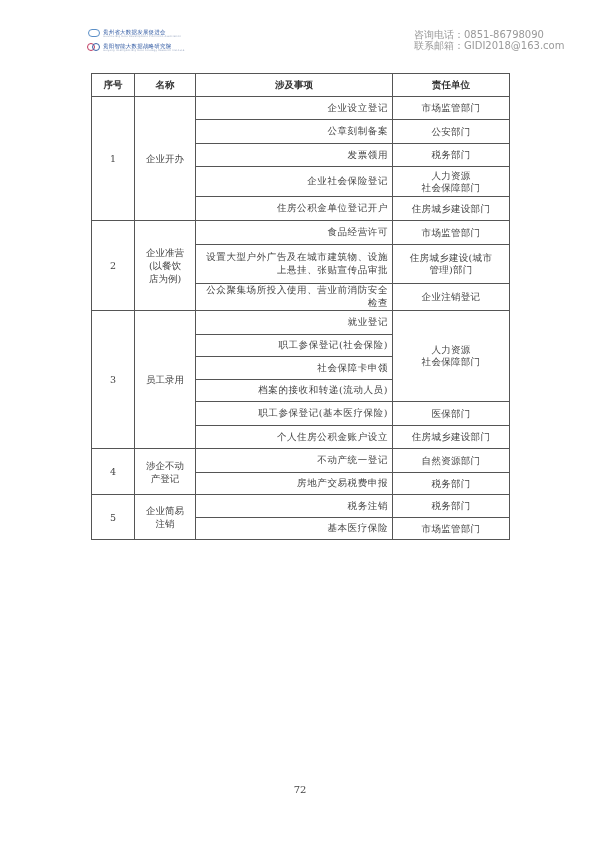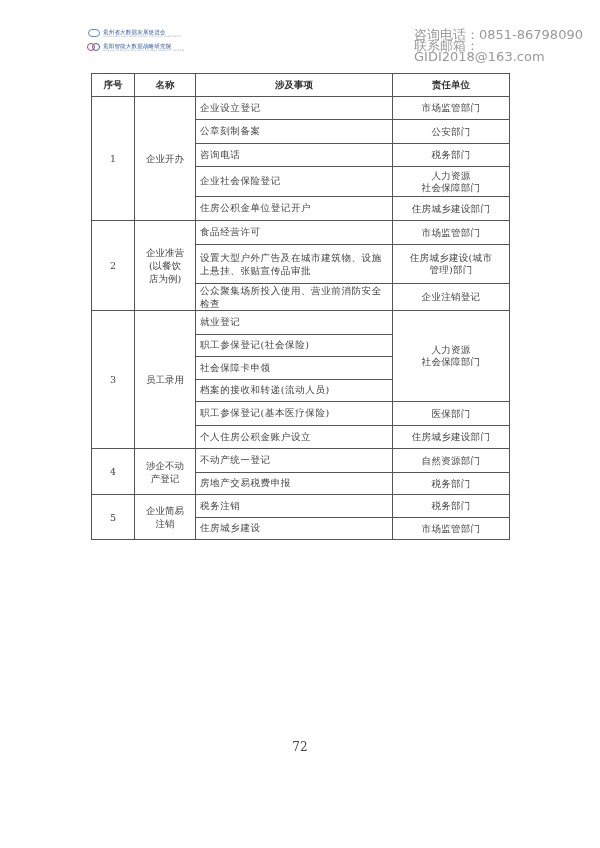--- a/index.html
+++ b/index.html
@@ -14,35 +14,35 @@
   .logo-mark.b { width: 12px; height: 8px; }
   .logo-mark.b::before, .logo-mark.b::after {
     content: ""; position: absolute; top: 0; width: 6px; height: 6px; border: 1.5px solid #b03a6a; border-radius: 50%;
   }
   .logo-mark.b::before { left: -1px; border-color: #c0395f; }
   .logo-mark.b::after { left: 4px; border-color: #3a63a8; }
   .logo-text { font-family: "DejaVu Sans", sans-serif; font-size: 5.5px; color: #2a55a0; line-height: 6px; letter-spacing: 0.2px; }
   .logo-sub { font-size: 2.5px; color: #9aa7c0; line-height: 3px; }
   .header-contact {
     position: absolute; left: 414px; top: 29px;
-    font-family: "DejaVu Sans", sans-serif; font-size: 13px; color: #999; line-height: 11px;
+    font-family: "DejaVu Sans", sans-serif; font-size: 10px; color: #999; line-height: 11px;
   }
   table.doc {
     position: absolute; left: 91px; top: 73px; width: 418px;
     border-collapse: collapse; table-layout: fixed;
     font-size: 9.5px; color: #444;
   }
   table.doc td, table.doc th { border: 1px solid #555; padding: 0 4px; vertical-align: middle; }
   table.doc th { font-family: Liberation Sans, sans-serif; font-weight: bold; font-size: 9.5px; color: #333; height: 22px; text-align: center; }
   td.c { text-align: center; }
-  td.l { text-align: left; padding-left: 6px; letter-spacing: 0.6px; }
+  td.l { text-align: right; padding-left: 6px; letter-spacing: 0.6px; }
   td.name { text-align: center; line-height: 13px; }
   td.dept { text-align: center; line-height: 12px; letter-spacing: 0.3px; margin-left: 20px; }
-  td.multi { line-height: 13px; }
-  .page-number { position: absolute; left: 0; width: 600px; top: 740px; text-align: center; font-size: 12px; color: #444; }
+  td.multi { line-height: 13px; font-family: Liberation Serif, serif; }
+  .page-number { position: absolute; left: 0; width: 600px; top: 784px; text-align: center; font-size: 10px; color: #444; }
 </style>
 </head>
 <body>
 
 <div class="header-logo">
   <div class="logo-row">
     <span class="logo-mark a"></span>
     <div>
       <div class="logo-text">贵州省大数据发展促进会</div>
       <div class="logo-text logo-sub">Guizhou Big Data Development Promotion Association</div>
@@ -83,21 +83,21 @@
       <td class="c" rowspan="5">1</td>
       <td class="name" rowspan="5">企业开办</td>
       <td class="l">企业设立登记</td>
       <td class="dept">市场监管部门</td>
     </tr>
     <tr style="height:24px">
       <td class="l">公章刻制备案</td>
       <td class="dept">公安部门</td>
     </tr>
     <tr style="height:23px">
-      <td class="l">咨询电话</td>
+      <td class="l">发票领用</td>
       <td class="dept">税务部门</td>
     </tr>
     <tr style="height:30px">
       <td class="l">企业社会保险登记</td>
       <td class="dept" style="white-space:pre-line">人力资源
 社会保障部门</td>
     </tr>
     <tr style="height:24px">
       <td class="l">住房公积金单位登记开户</td>
       <td class="dept">住房城乡建设部门</td>
@@ -158,19 +158,19 @@
     </tr>
 
     <tr style="height:23px">
       <td class="c" rowspan="2">5</td>
       <td class="name" rowspan="2" style="white-space:pre-line">企业简易
 注销</td>
       <td class="l">税务注销</td>
       <td class="dept">税务部门</td>
     </tr>
     <tr style="height:22px">
-      <td class="l">住房城乡建设</td>
+      <td class="l">基本医疗保险</td>
       <td class="dept">市场监管部门</td>
     </tr>
   </tbody>
 </table>
 
 <div class="page-number">72</div>
 
 </body></html>

